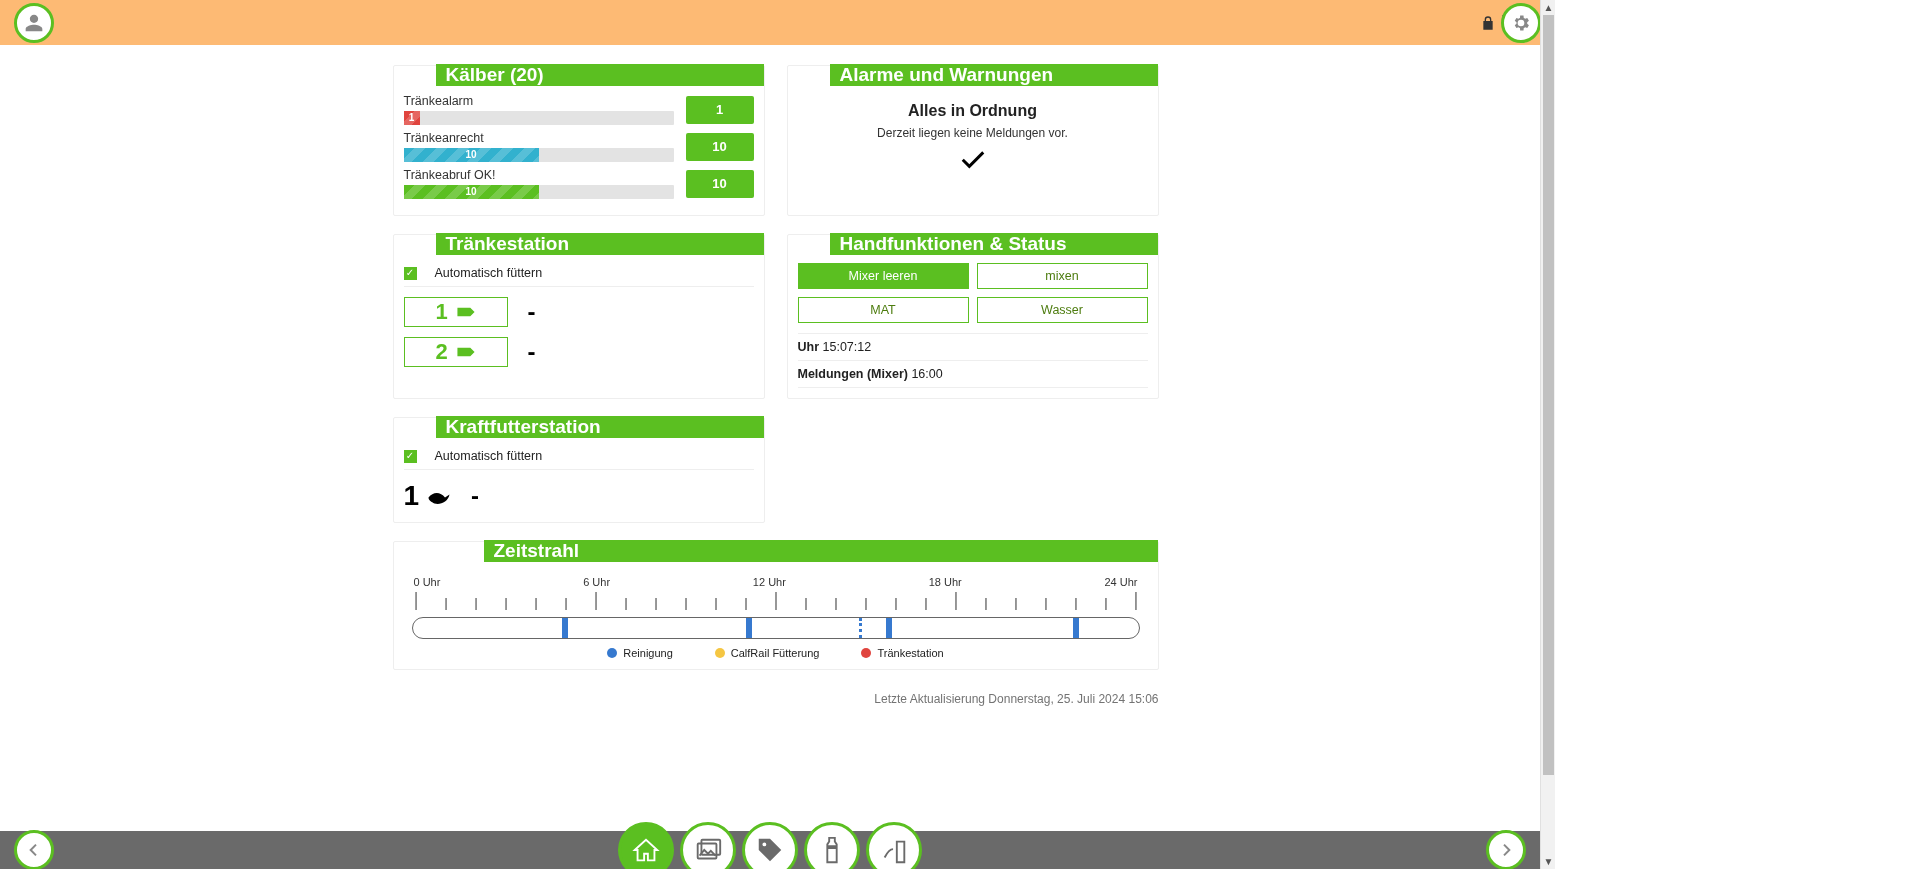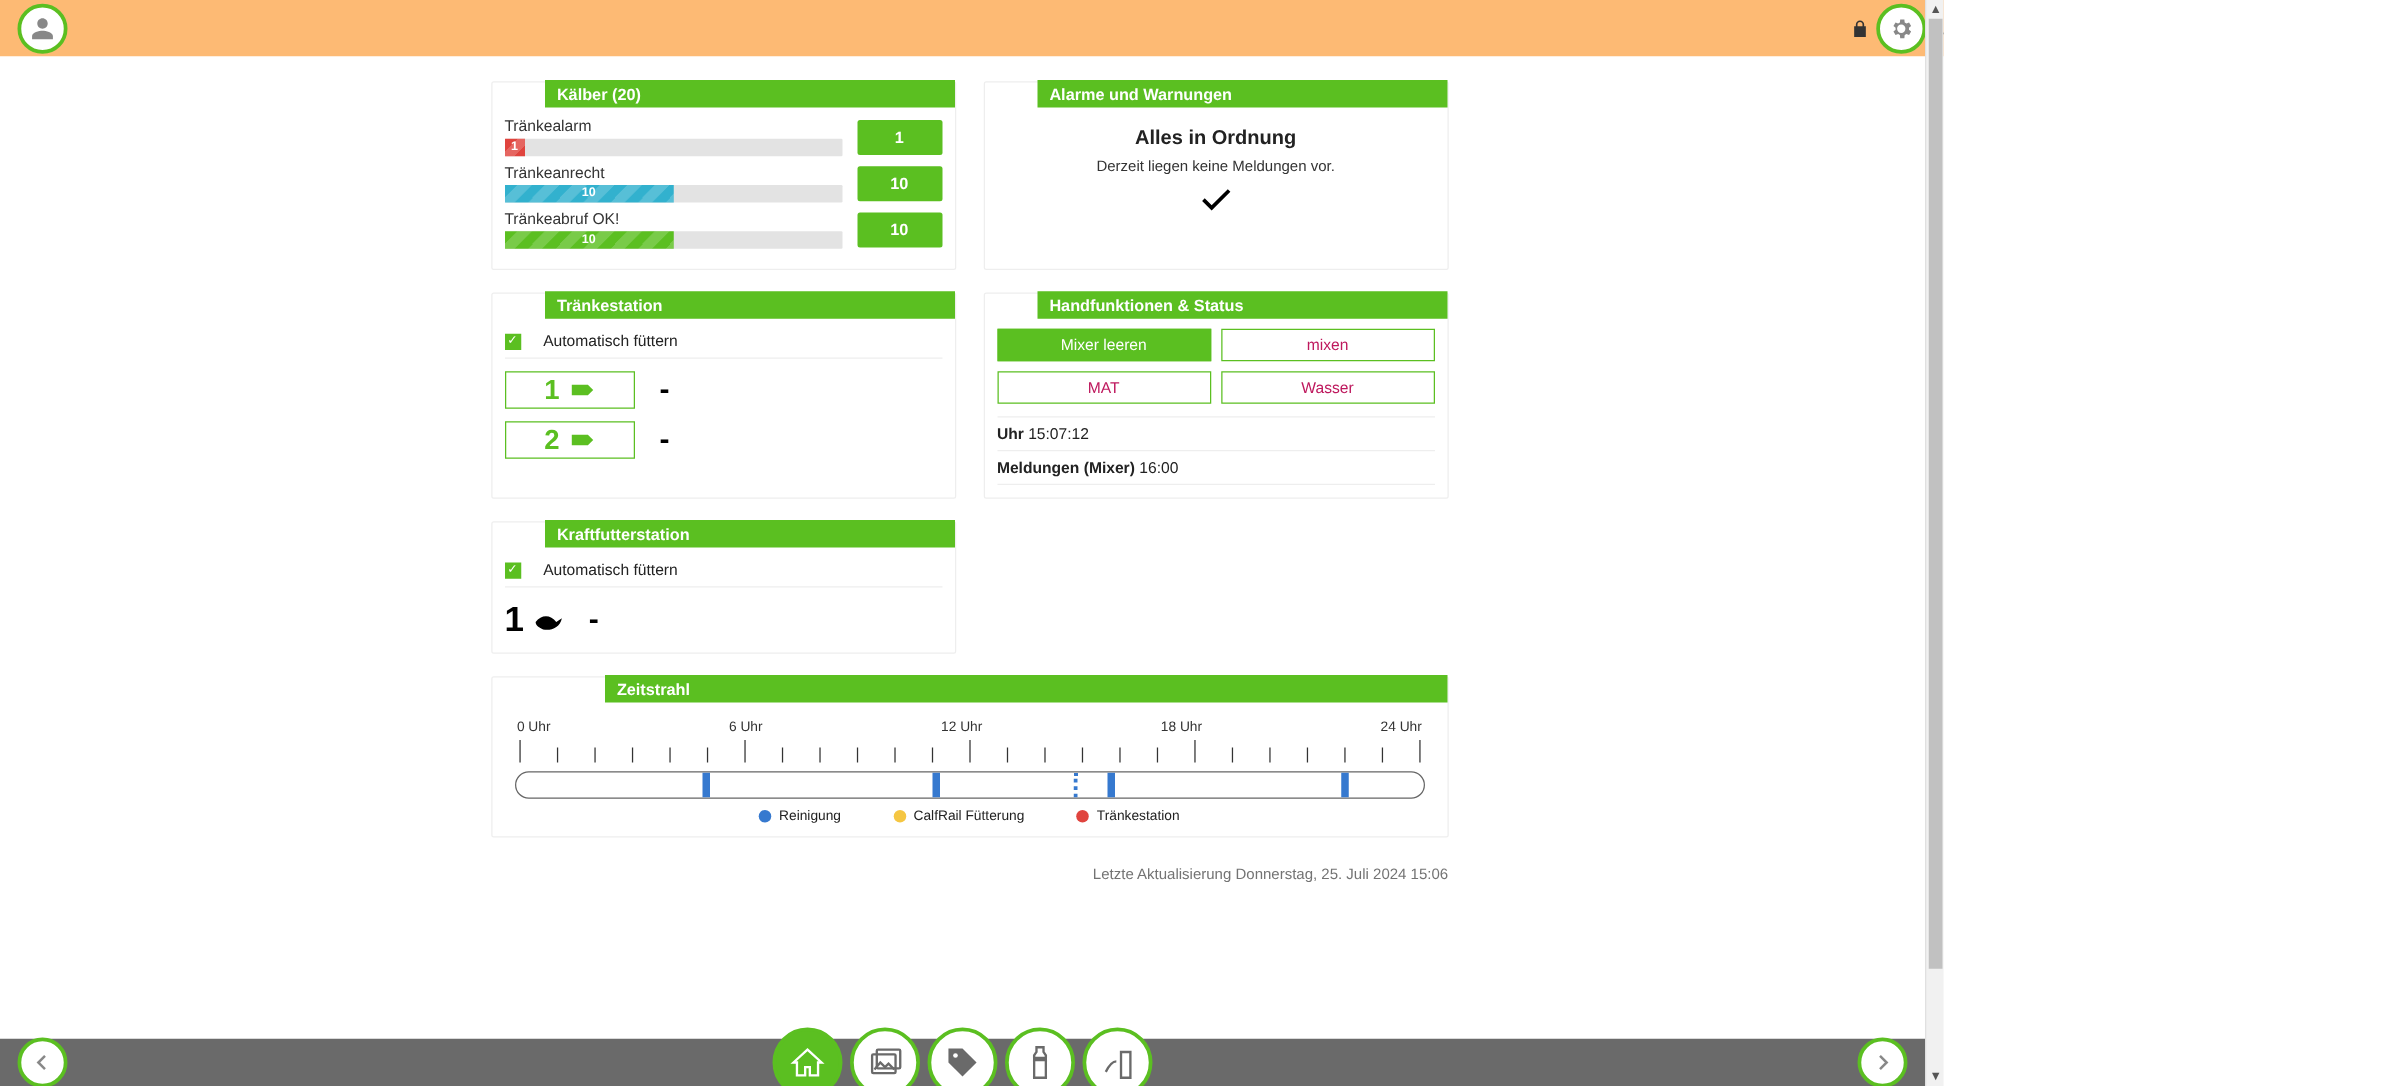--- a/index.html
+++ b/index.html
@@ -77,21 +77,21 @@
   .panel {
     border: 1px solid #eee;
     border-radius: 2px;
     background: #fff;
     position: relative;
   }
   .panel-header {
     background: #5bbf21;
     color: #fff;
     font-weight: 600;
-    font-size: 13px;
+    font-size: 19px;
     padding: 2px 10px;
     margin-left: 42px;
     height: 22px;
     display:flex; align-items:center;
     position: relative;
     top: -2px;
   }
   .panel-body {
     padding: 6px 10px 10px 10px;
   }
@@ -174,21 +174,21 @@
   }
   .station-chip svg { width:20px; height:16px; fill:#5bbf21; }
   .station-dash { font-size:24px; font-weight:700; color:#000; }
   .station-row.plain .station-num { font-size: 28px; font-weight:800; color:#000; display:flex; align-items:center; gap:8px; }
   .station-row.plain svg { width:24px; height:20px; fill:#000; }
 
   
   .btn-grid { display:grid; grid-template-columns:1fr 1fr; gap:8px; margin-bottom:10px; }
   .hf-btn {
     border: 1px solid #5bbf21;
-    color: #be185d;
+    color: #4d7c0f;
     background:#fff;
     height: 26px;
     display:flex; align-items:center; justify-content:center;
     font-size:12.5px; font-weight:500;
     cursor:pointer;
   }
   .hf-btn.active { background:#5bbf21; color:#fff; }
   .info-line { border-top:1px solid #eee; padding:6px 0; font-size:12.5px; }
   .info-line b { font-weight:700; }
 

